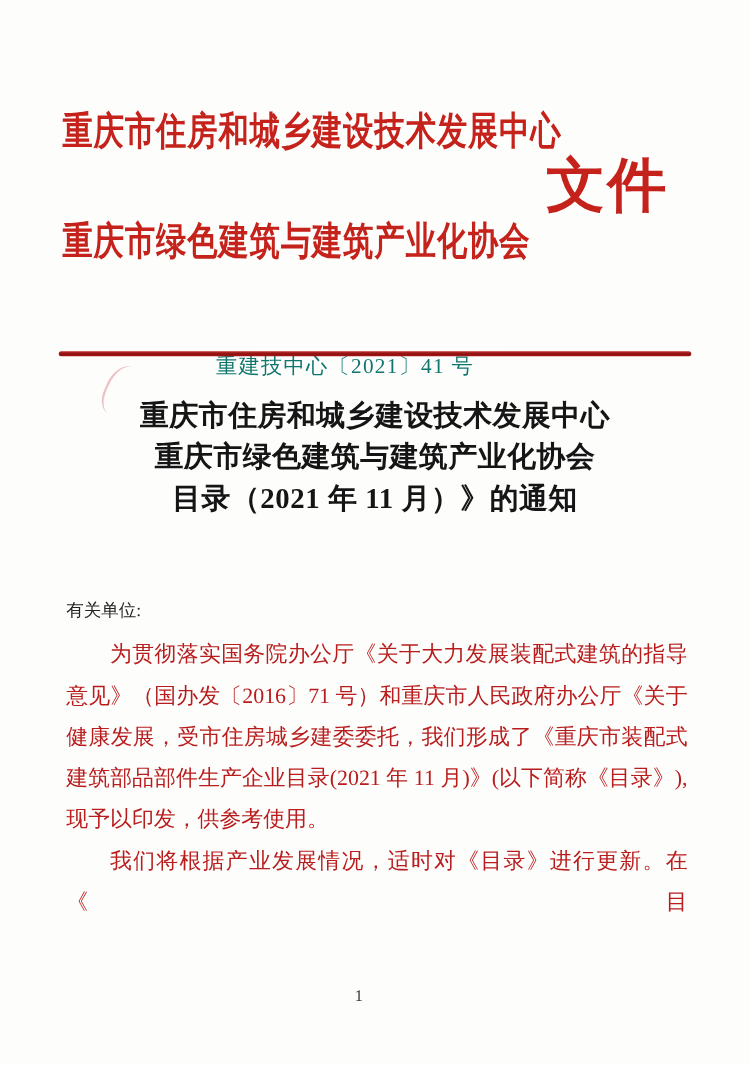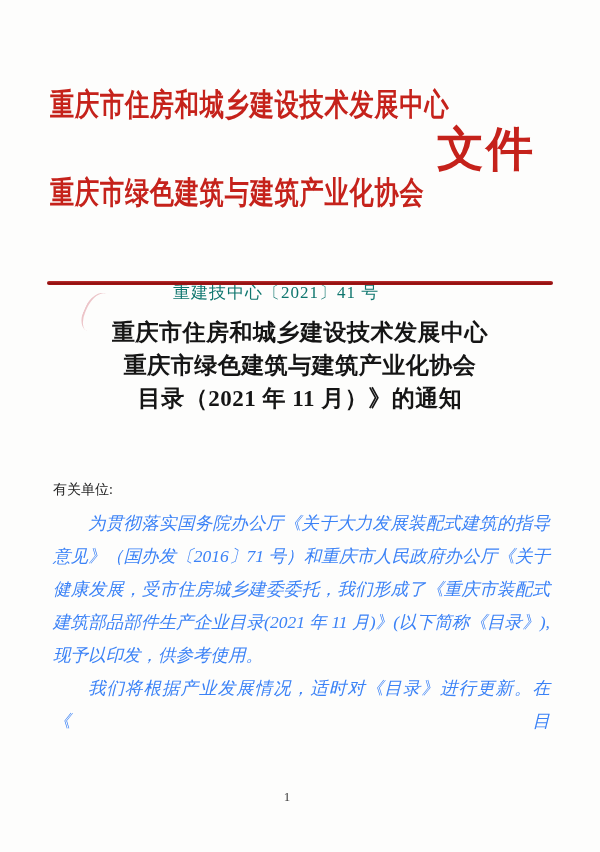--- a/index.html
+++ b/index.html
@@ -112,23 +112,22 @@
   .body-block {
     position: absolute;
     left: 53px;
     top: 507px;
     width: 497px;
   }
   .body-line {
     height: 33px;
     line-height: 33px;
     font-size: 17.5px;
-    color: #3b82f6;
+    color: #b91c1c;
     white-space: nowrap;
-    font-style: italic;
   }
   .body-line.justify {
     white-space: normal;
     text-align: justify;
     text-align-last: justify;
   }
   .body-line.indent { text-indent: 2em; }
 
   
   .page-number {

